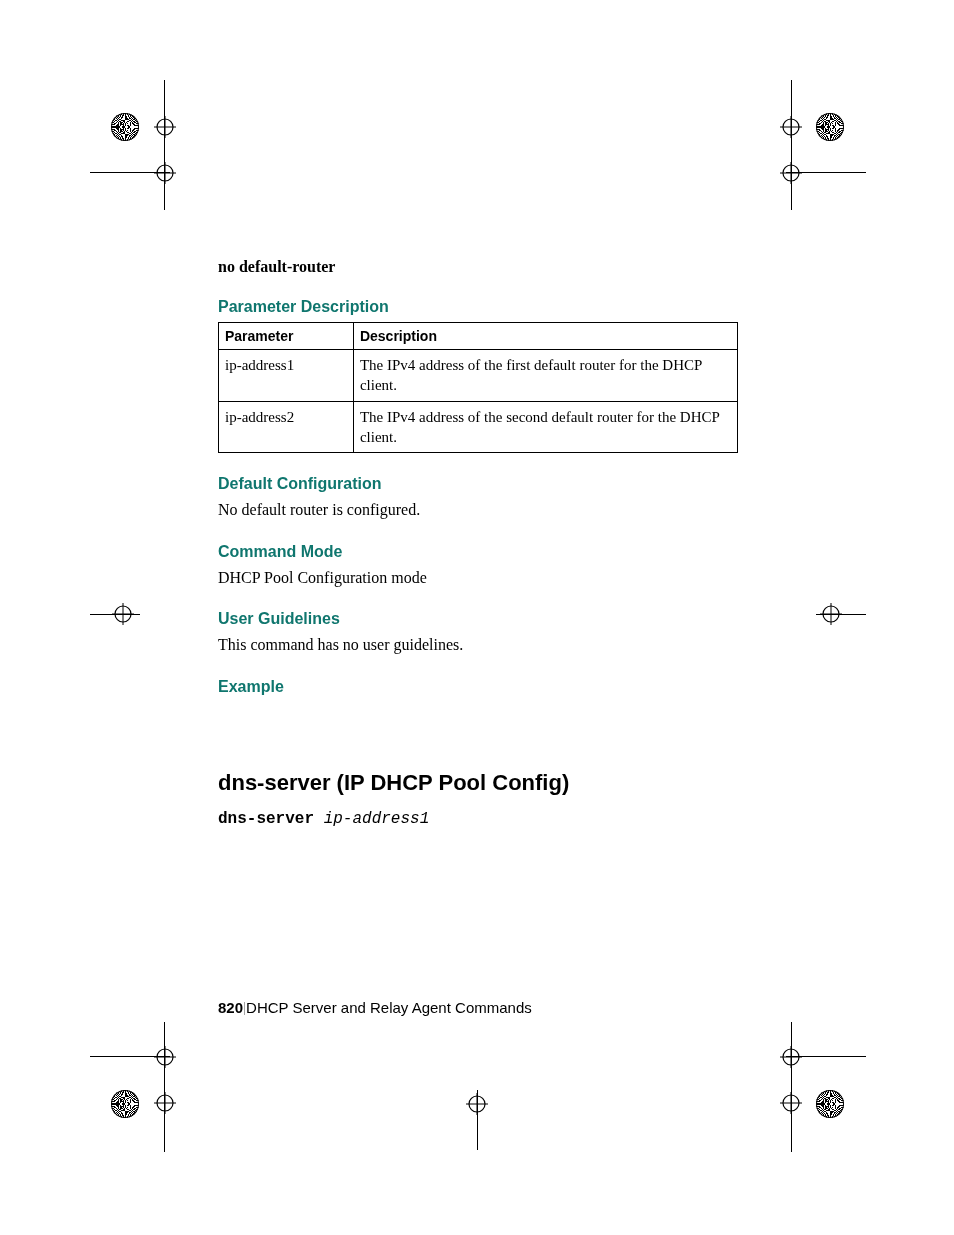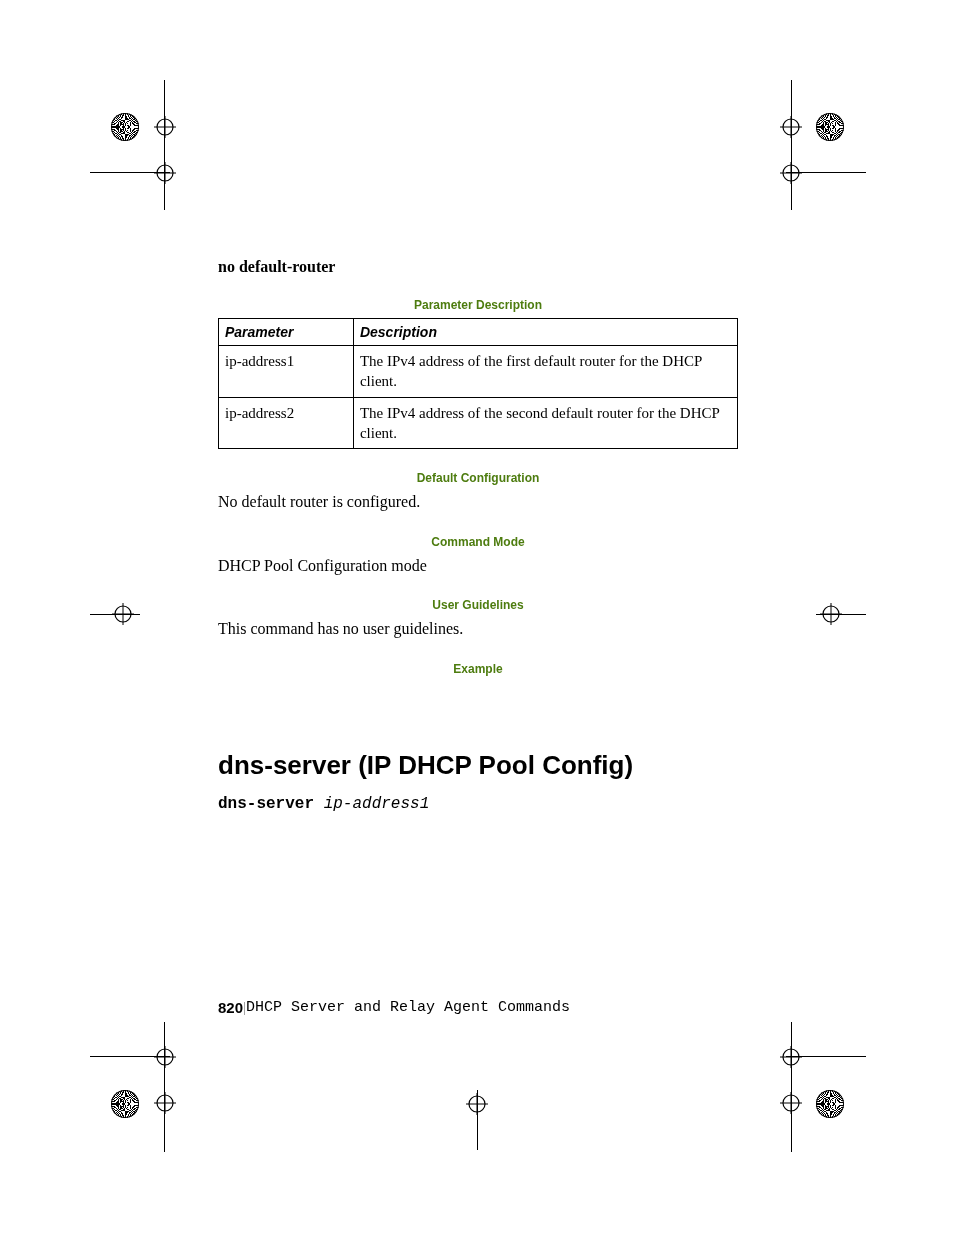--- a/index.html
+++ b/index.html
@@ -24,57 +24,55 @@
     width: 520px;
   }
   .body-bold {
     font-weight: bold;
     font-size: 16px;
     margin-bottom: 18px;
   }
   .sect-heading {
     font-family: Arial, Helvetica, sans-serif;
     font-weight: bold;
-    font-size: 12px;
-    color: #4d7c0f;
+    font-size: 16px;
+    color: #0f766e;
     margin-top: 22px;
     margin-bottom: 6px;
-    text-align: center;
   }
   .body {
     font-size: 16px;
     line-height: 1.35;
     margin-bottom: 6px;
   }
   table.param {
     border-collapse: collapse;
     width: 100%;
     font-size: 15px;
     margin-top: 6px;
     margin-bottom: 10px;
   }
   table.param th {
     font-family: Arial, Helvetica, sans-serif;
     font-weight: bold;
     text-align: left;
     border: 1px solid #000;
     padding: 5px 6px;
     font-size: 14px;
-    font-style: italic;
   }
   table.param td {
     border: 1px solid #000;
     padding: 5px 6px;
     vertical-align: top;
     line-height: 1.35;
   }
   .cmd-title {
     font-family: Arial, Helvetica, sans-serif;
     font-weight: bold;
-    font-size: 26px;
+    font-size: 22px;
     margin-top: 74px;
     margin-bottom: 14px;
   }
   .syntax-line {
     font-size: 16px;
     margin-bottom: 8px;
     font-family: Liberation Mono, monospace;
   }
   .syntax-line .cmd {
     font-weight: bold;
@@ -91,21 +89,21 @@
     align-items: center;
   }
   .footer .pnum {
     font-family: Arial, Helvetica, sans-serif;
     font-weight: bold;
   }
   .footer .sep {
     color: #888;
   }
   .footer .ftxt {
-    font-family: Liberation Mono, monospace;
+    font-family: Liberation Sans, sans-serif;
   }
 
   
   .reg {
     position: absolute;
     width: 22px;
     height: 22px;
   }
   .reg svg { display: block; }
   .hline {

